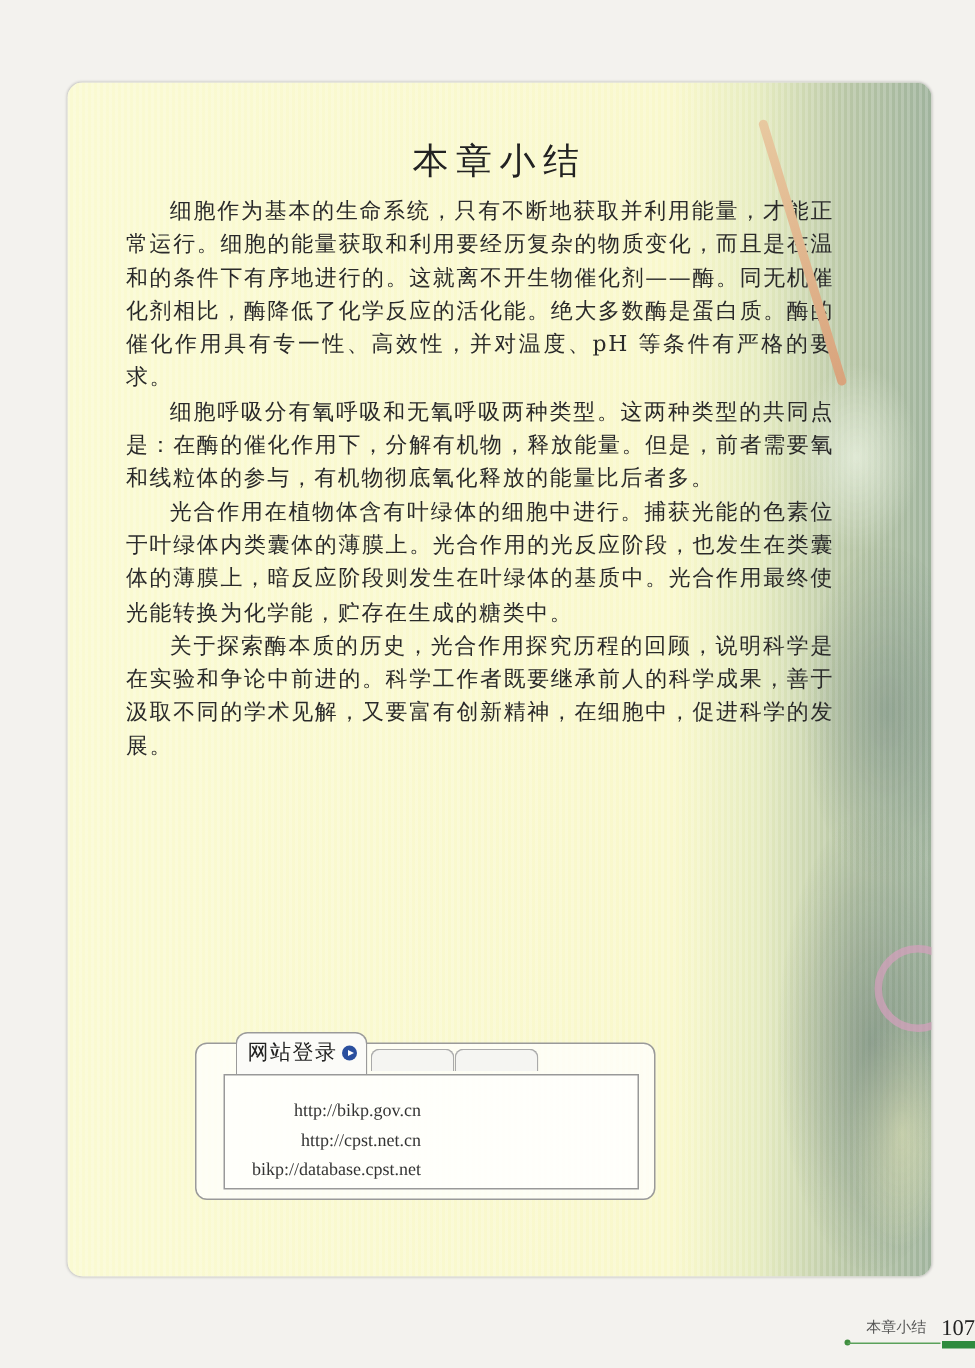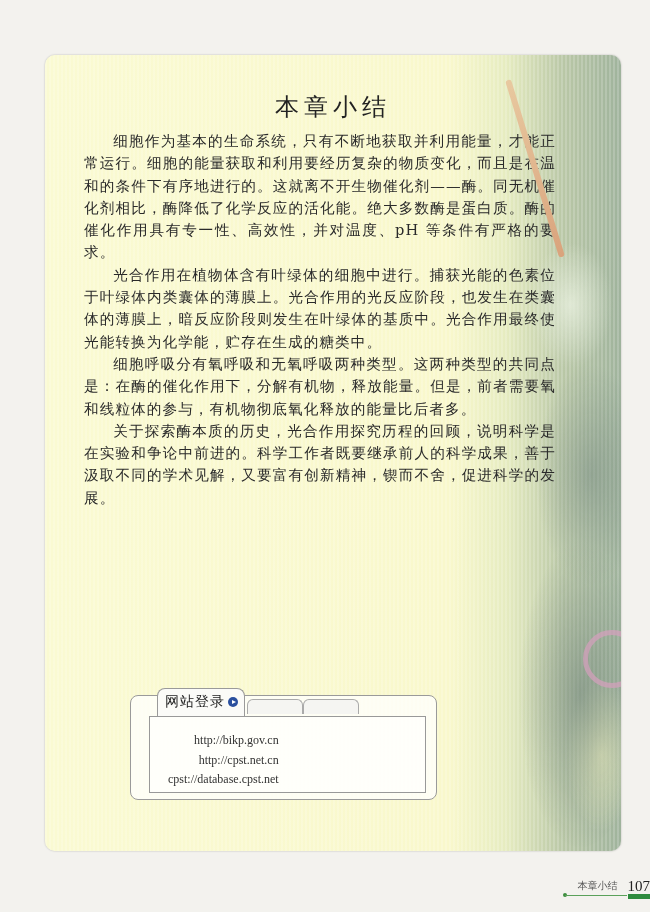--- a/index.html
+++ b/index.html
@@ -87,36 +87,36 @@
 <body>
 
 <div class="panel">
   <div class="photo"></div>
   <div class="cycle"></div>
 
   <div class="title">本章小结</div>
 
   <div class="body-text">
     <p>细胞作为基本的生命系统，只有不断地获取并利用能量，才能正常运行。细胞的能量获取和利用要经历复杂的物质变化，而且是在温和的条件下有序地进行的。这就离不开生物催化剂——酶。同无机催化剂相比，酶降低了化学反应的活化能。绝大多数酶是蛋白质。酶的催化作用具有专一性、高效性，并对温度、pH 等条件有严格的要求。</p>
+    <p>细胞呼吸分有氧呼吸和无氧呼吸两种类型。这两种类型的共同点是：在酶的催化作用下，分解有机物，释放能量。但是，前者需要氧和线粒体的参与，有机物彻底氧化释放的能量比后者多。</p>
     <p>光合作用在植物体含有叶绿体的细胞中进行。捕获光能的色素位于叶绿体内类囊体的薄膜上。光合作用的光反应阶段，也发生在类囊体的薄膜上，暗反应阶段则发生在叶绿体的基质中。光合作用最终使光能转换为化学能，贮存在生成的糖类中。</p>
-    <p>细胞呼吸分有氧呼吸和无氧呼吸两种类型。这两种类型的共同点是：在酶的催化作用下，分解有机物，释放能量。但是，前者需要氧和线粒体的参与，有机物彻底氧化释放的能量比后者多。</p>
-    <p>关于探索酶本质的历史，光合作用探究历程的回顾，说明科学是在实验和争论中前进的。科学工作者既要继承前人的科学成果，善于汲取不同的学术见解，又要富有创新精神，锲而不舍，促进科学的发展。</p>
+    <p>关于探索酶本质的历史，光合作用探究历程的回顾，说明科学是在实验和争论中前进的。科学工作者既要继承前人的科学成果，善于汲取不同的学术见解，又要富有创新精神，在细胞中，促进科学的发展。</p>
   </div>
 
   <div class="web-box">
     <div class="tab-blank" style="left:116px;width:54px;"></div>
     <div class="tab-blank" style="left:172px;width:54px;"></div>
     <div class="tab-main">
       <span>网站登录</span><span class="arrow-icon"></span>
     </div>
     <div class="inner">
       <div class="urls">
         <div>http://bikp.gov.cn</div>
         <div>http://cpst.net.cn</div>
-        <div>cpst://database.cpst.net</div>
+        <div>bikp://database.cpst.net</div>
       </div>
     </div>
   </div>
 </div>
 
 <div class="antenna"></div>
 
 <div class="footer">
   <span class="footer-label">本章小结</span>
   <span class="page-num">107</span>

